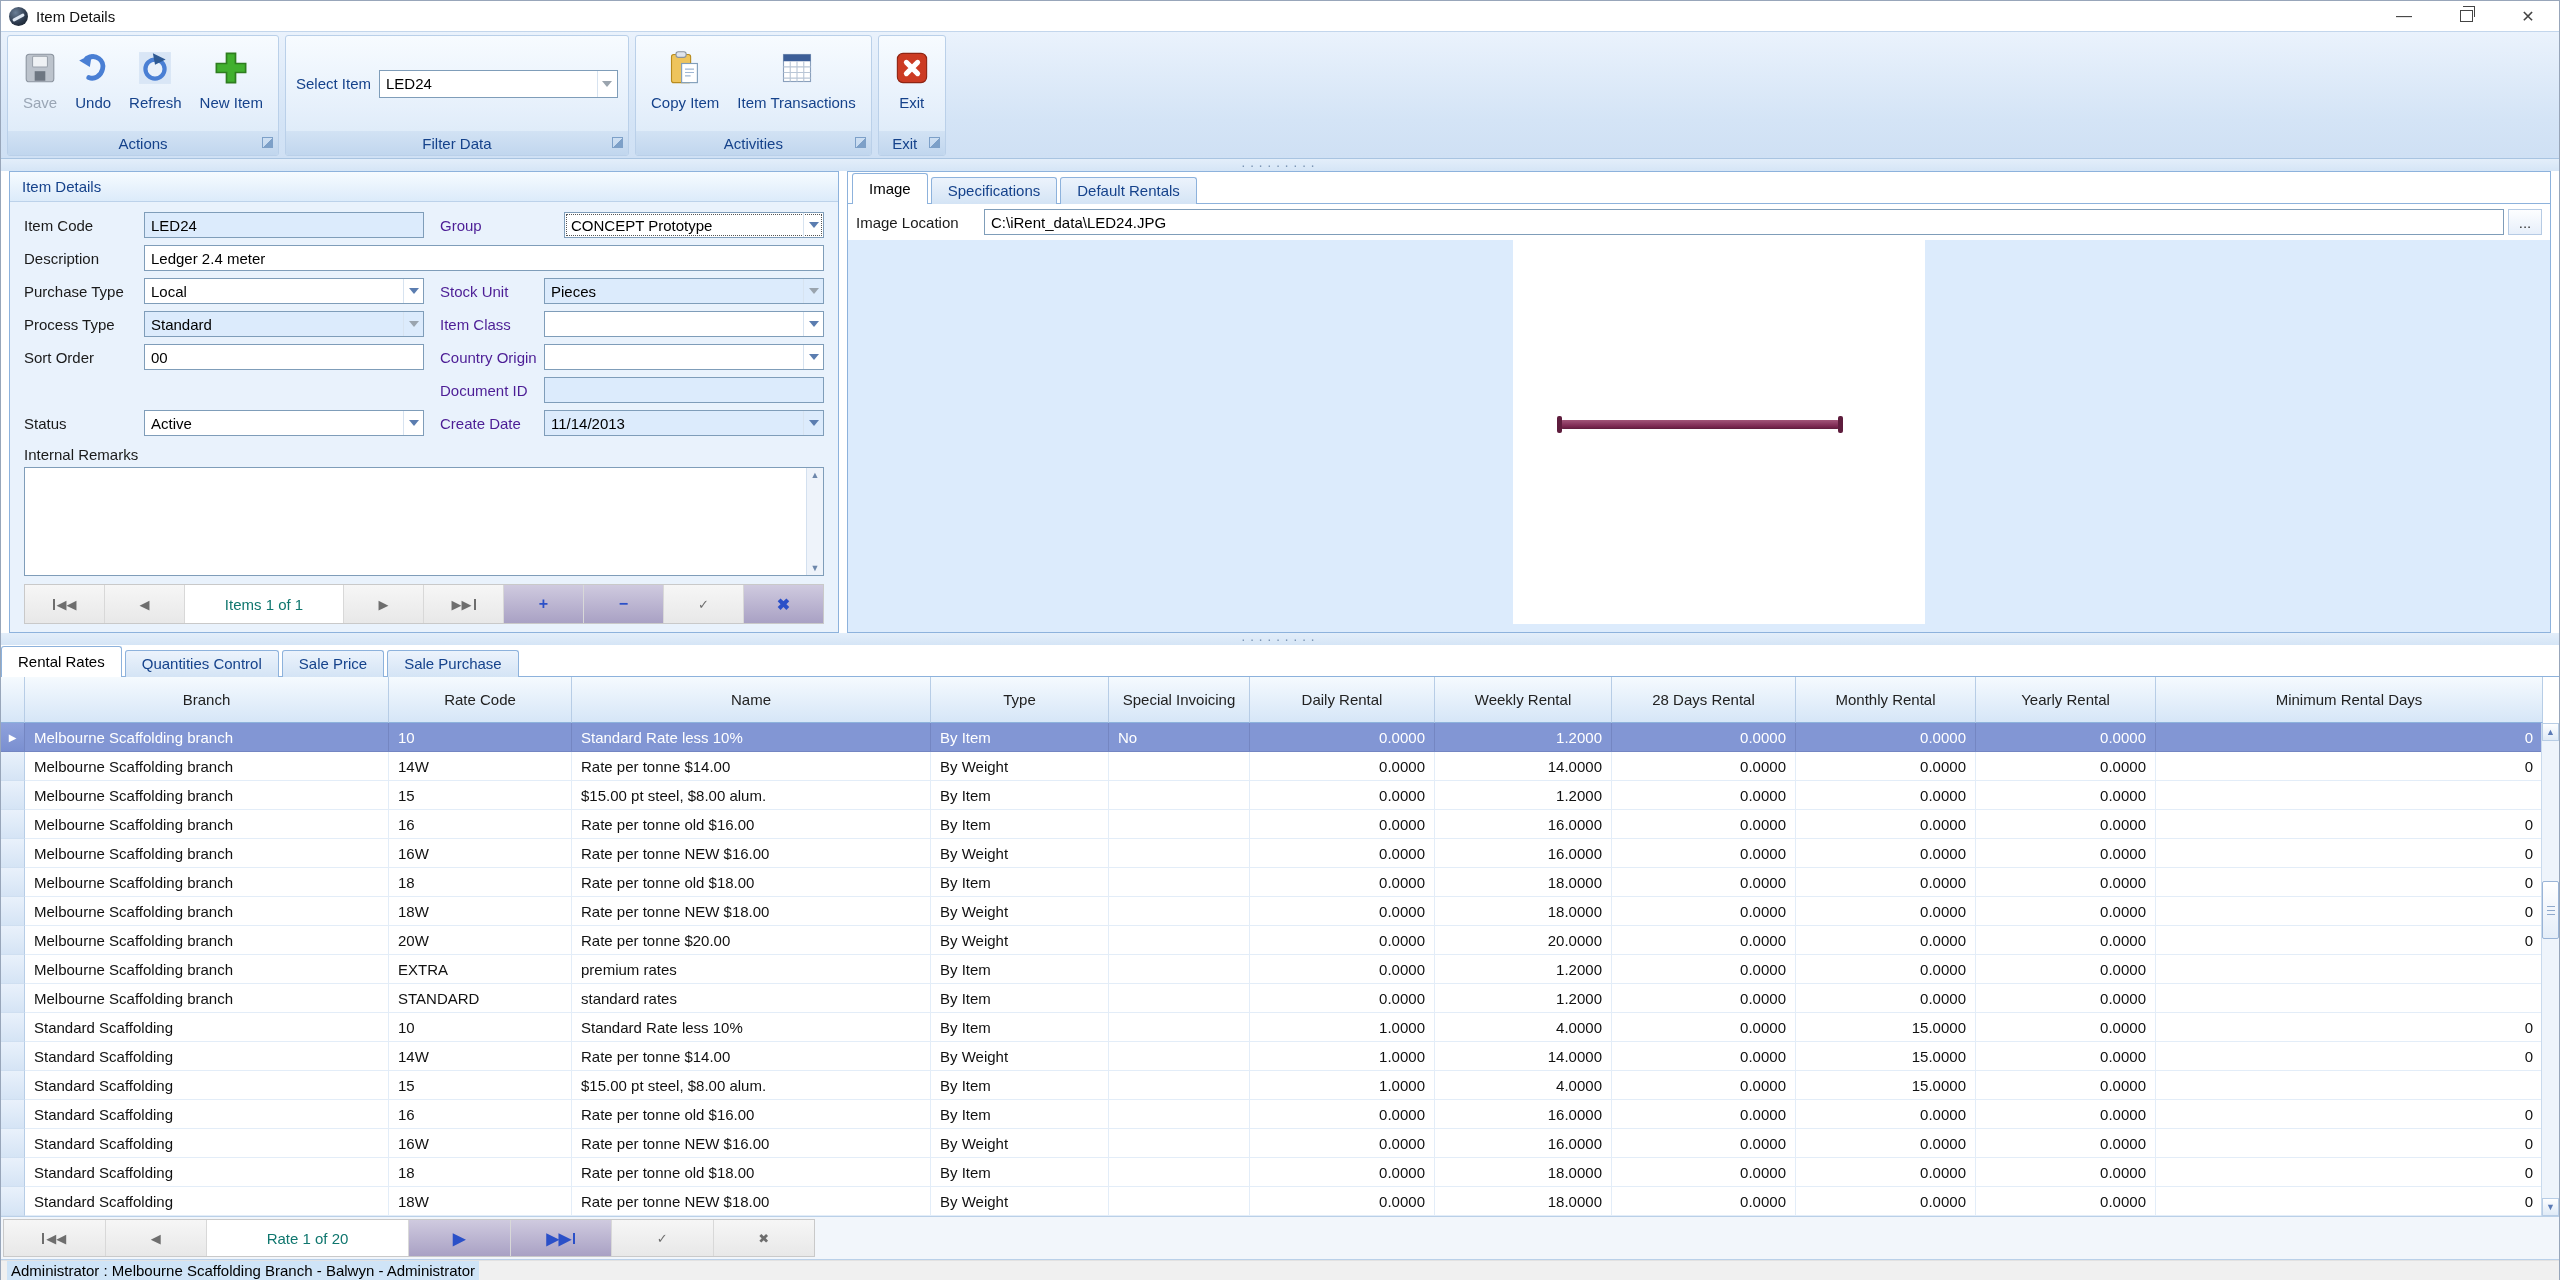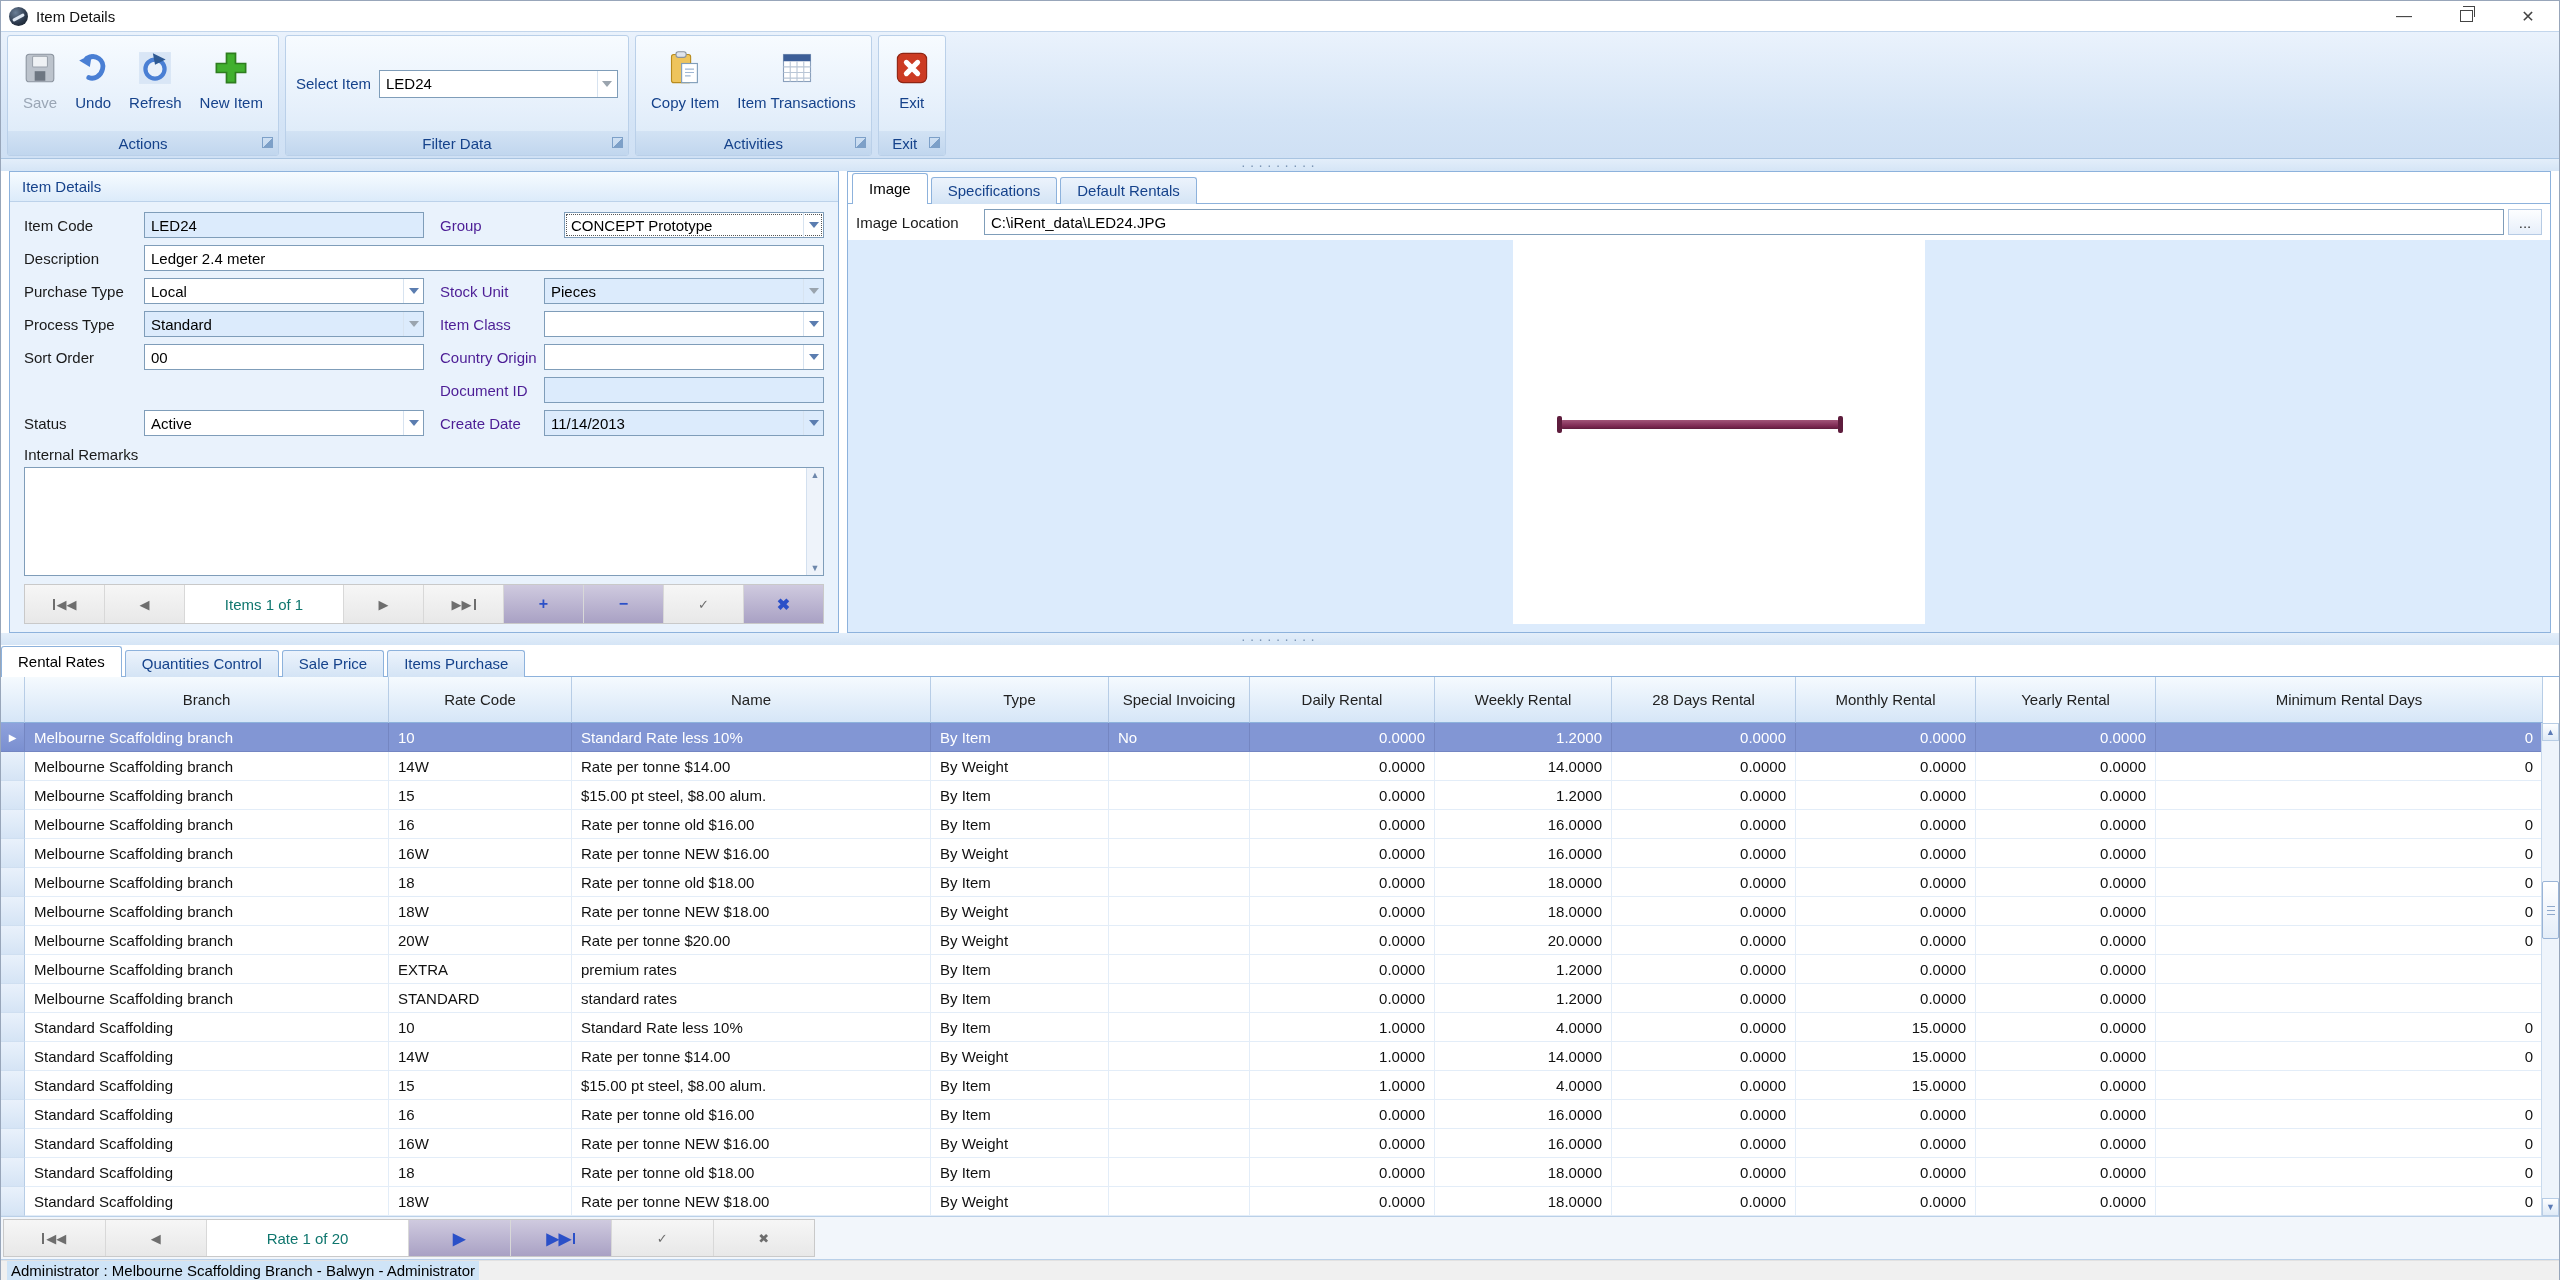--- a/index.html
+++ b/index.html
@@ -402,21 +402,21 @@
       </div>
     </div>
   </div>
 
   <div class="hsplit">·········</div>
 
   <div class="bottom-tabstrip">
     <span class="tab active">Rental Rates</span>
     <span class="tab">Quantities Control</span>
     <span class="tab">Sale Price</span>
-    <span class="tab">Items Purchase</span>
+    <span class="tab">Sale Purchase</span>
   </div>
 
   <div class="grid-wrap">
     <div class="gheader" style="grid-template-columns: 24px 364px 183px 359px 178px 141px 185px 177px 184px 180px 180px 387px;">
         <div class="hcell"></div>
         <div class="hcell">Branch</div>
         <div class="hcell">Rate Code</div>
         <div class="hcell">Name</div>
         <div class="hcell">Type</div>
         <div class="hcell">Special Invoicing</div>

